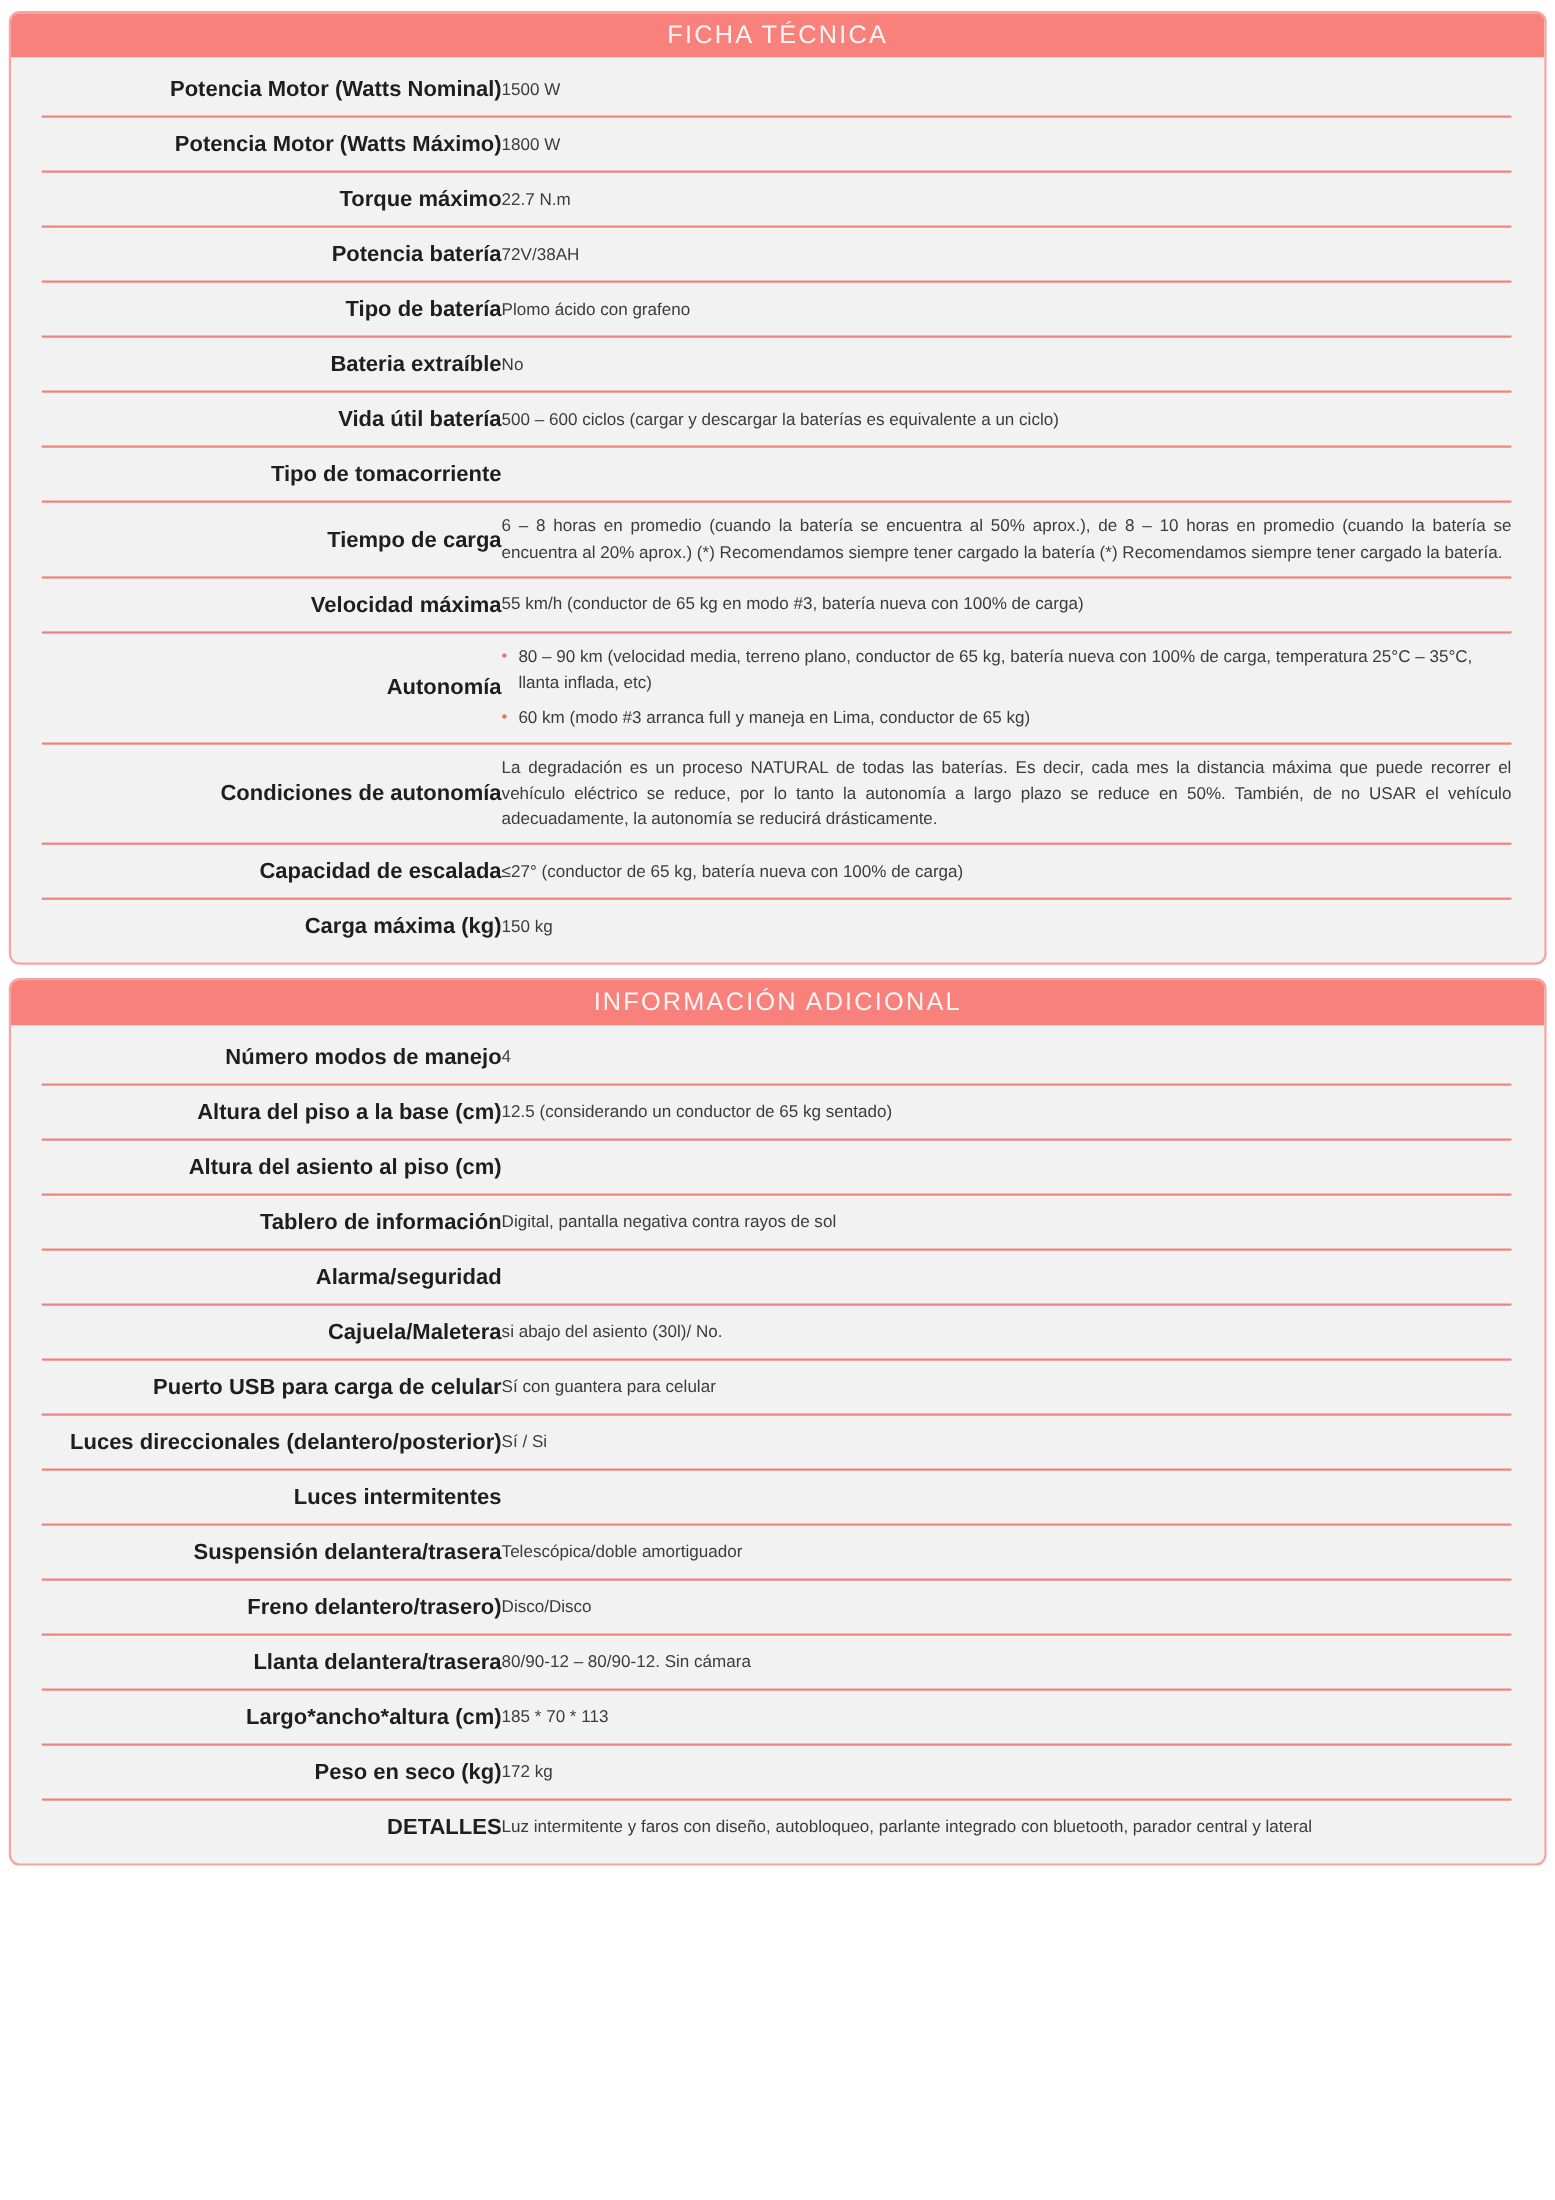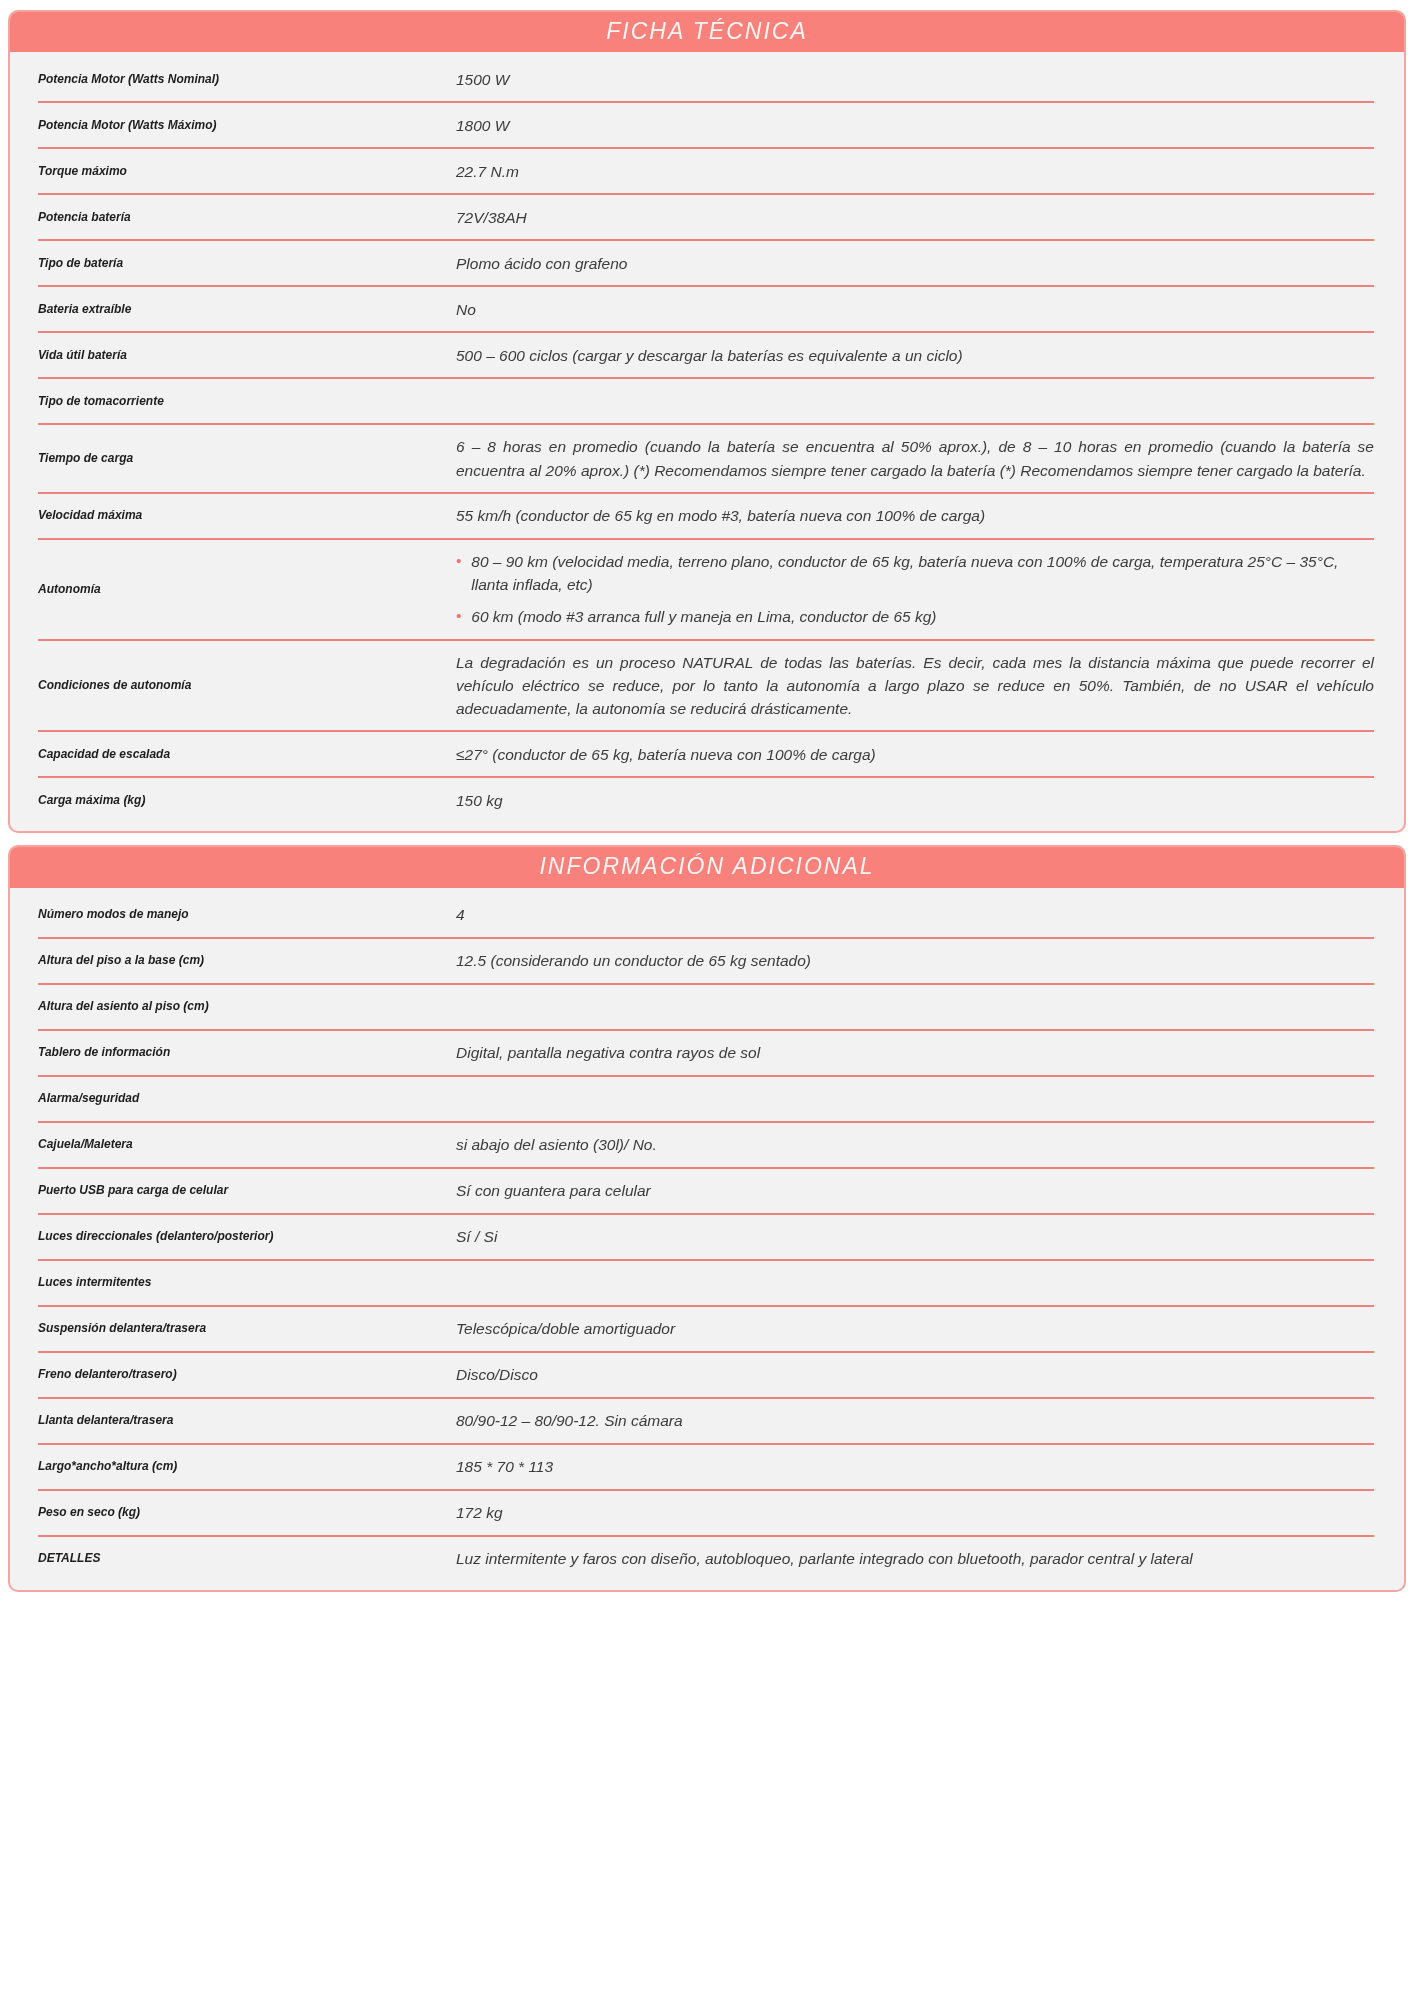--- a/index.html
+++ b/index.html
@@ -15,21 +15,21 @@
     --page-bg:#FFFFFF;
   }
   *{box-sizing:border-box;margin:0;padding:0;}
   html,body{background:var(--page-bg);}
   body{
     width:1414px;
     min-height:2000px;
     font-family:"Liberation Sans","DejaVu Sans",sans-serif;
     -webkit-font-smoothing:antialiased;
   }
-  .page{padding:10px 8px 0;font-style:italic;}
+  .page{padding:10px 8px 0;}
   .panel{
     background:var(--panel-bg);
     border:2px solid var(--panel-border);
     border-radius:10px;
     overflow:hidden;
     margin-bottom:12px;
   }
   .panel-header{
     background:var(--accent);
     padding:7px 0 8px;
@@ -44,24 +44,25 @@
   }
   .rows{padding:5px 0 9px;}
   .row{
     display:grid;
     grid-template-columns:418px 1fr;
     align-items:center;
     padding:10px 30px 10px 28px;
     min-height:44px;
   }
   .label{
-    font-size:12px;
+    font-size:20px;
     font-weight:700;
     color:var(--label-color);
     line-height:1.4;
+    text-align:right;
   }
   .value{
     font-size:15.5px;
     color:var(--value-color);
     line-height:1.5;
   }
   .value.justify{text-align:justify;}
   .divider{
     height:2px;
     background:var(--divider);

